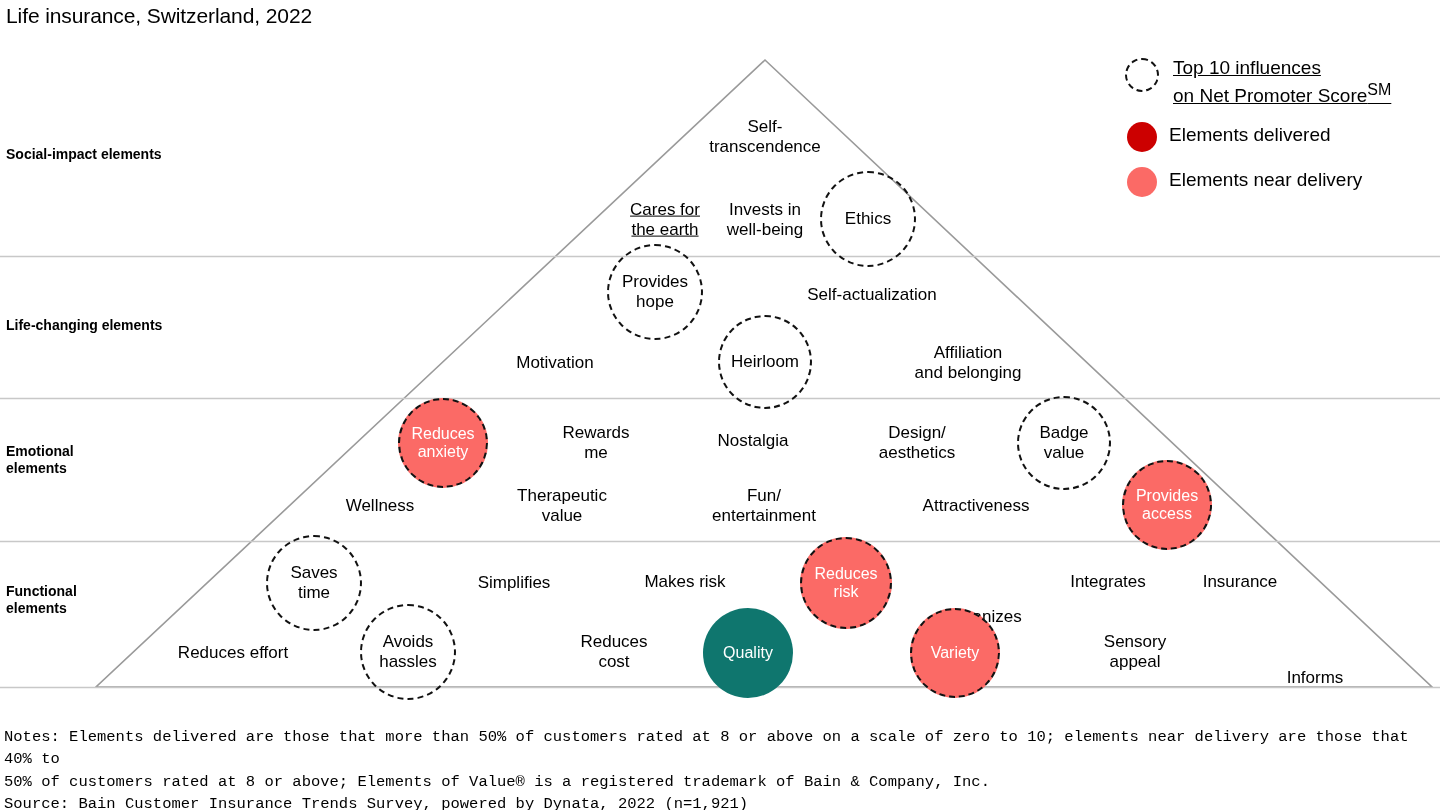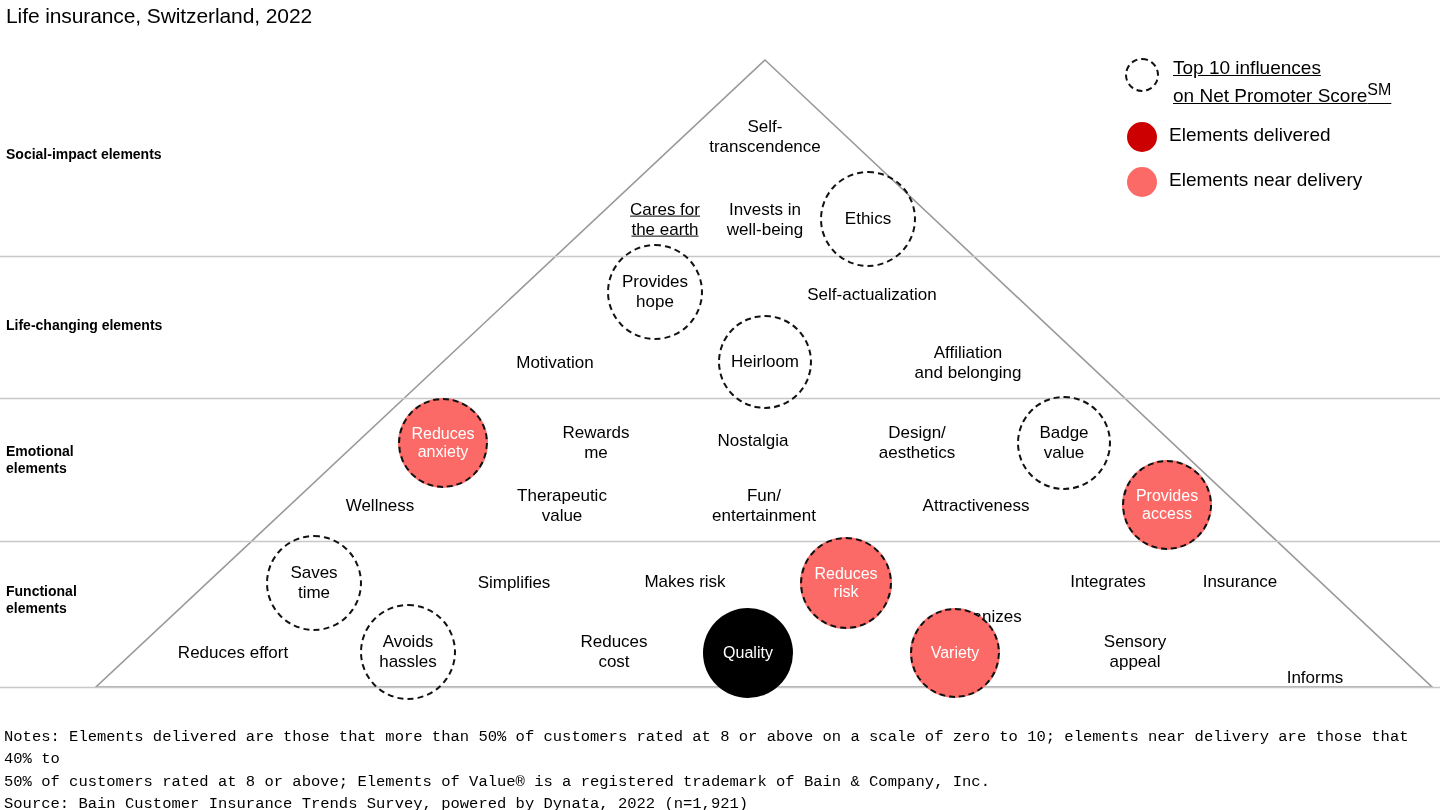--- a/index.html
+++ b/index.html
@@ -43,21 +43,21 @@
     position:absolute;
     border-radius:50%;
     display:flex; align-items:center; justify-content:center;
     text-align:center;
     font-size:16px; line-height:1.12;
     color:#ffffff;
     white-space:pre-line;
     box-sizing:border-box;
     transform:translate(-50%,-50%);
   }
-  .bubble.delivered{background:#000000;}
+  .bubble.delivered{background:#0f766e;}
   .bubble.near{background:#FB6A66;}
   .bubble.top10{border:2.5px dashed #111;}
   
   .ring{
     position:absolute;
     border-radius:50%;
     border:2.5px dashed #111;
     box-sizing:border-box;
     background:transparent;
     transform:translate(-50%,-50%);

